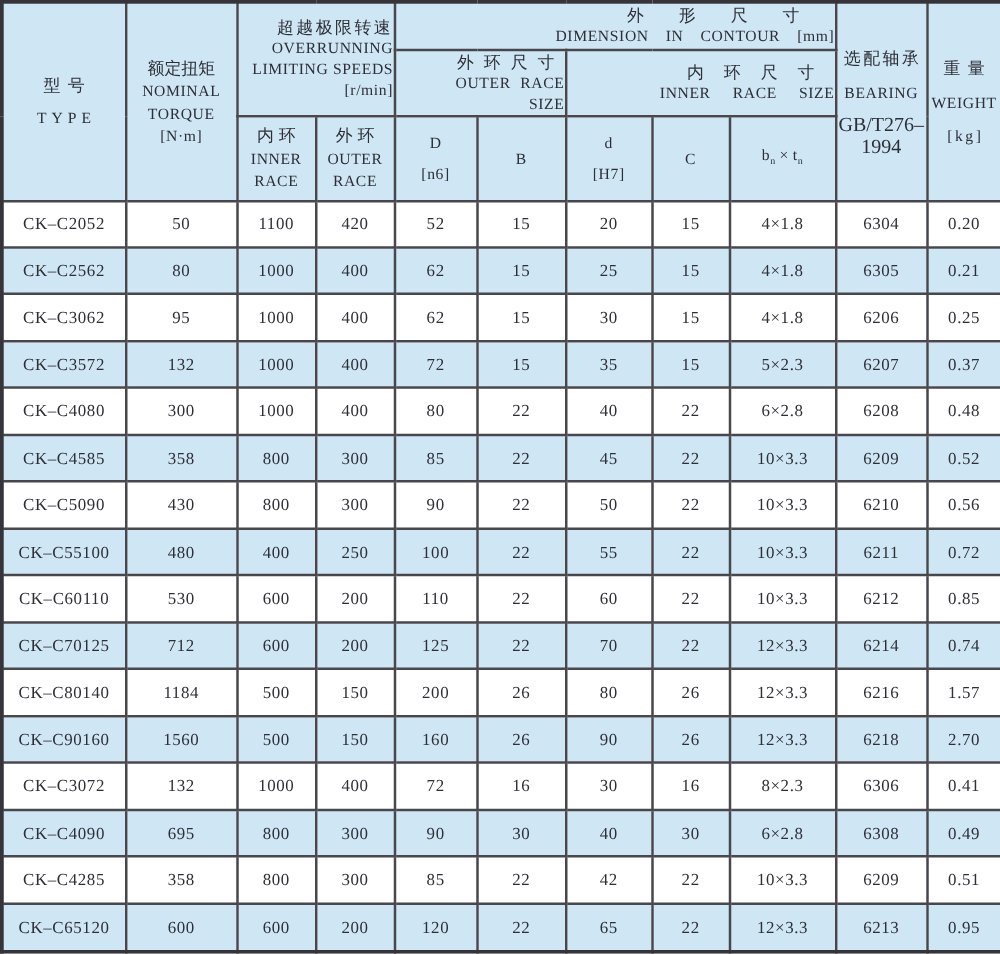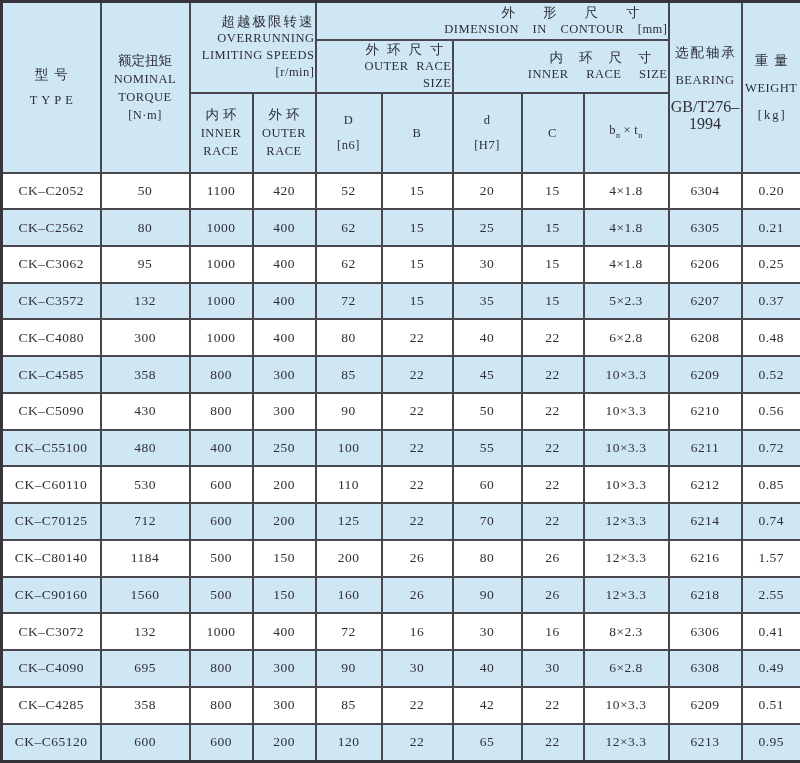--- a/index.html
+++ b/index.html
@@ -22,21 +22,21 @@
     border:2px solid var(--border);
     text-align:center;
     vertical-align:middle;
     padding:0;
     font-weight:normal;
     overflow:hidden;
   }
   thead th{background:var(--blue);}
   thead tr.band1{height:38px;}
   thead tr.band2{height:39px;}
-  thead tr.band3{height:80px;}
+  thead tr.band3{height:68px;}
   tbody td{font-size:13.5px;letter-spacing:0.5px;}
   tbody tr:nth-child(even) td{background:var(--blue);}
   tbody tr:nth-child(odd) td{background:#ffffff;}
 
   .zh{font-size:13.5px;line-height:19px;}
   .en{font-size:12.5px;line-height:18px;letter-spacing:0.5px;}
   .sm{font-size:16px;line-height:17px;}
   .ls2{letter-spacing:2px;text-indent:2px;}
   .ls4{letter-spacing:4px;text-indent:4px;}
   .ls6{letter-spacing:6px;text-indent:6px;}
@@ -291,21 +291,21 @@
           <td>CK–C90160</td>
           <td>1560</td>
           <td>500</td>
           <td>150</td>
           <td>160</td>
           <td>26</td>
           <td>90</td>
           <td>26</td>
           <td>12×3.3</td>
           <td>6218</td>
-          <td>2.55</td>
+          <td>2.70</td>
         </tr>
         <tr>
           <td>CK–C3072</td>
           <td>132</td>
           <td>1000</td>
           <td>400</td>
           <td>72</td>
           <td>16</td>
           <td>30</td>
           <td>16</td>

